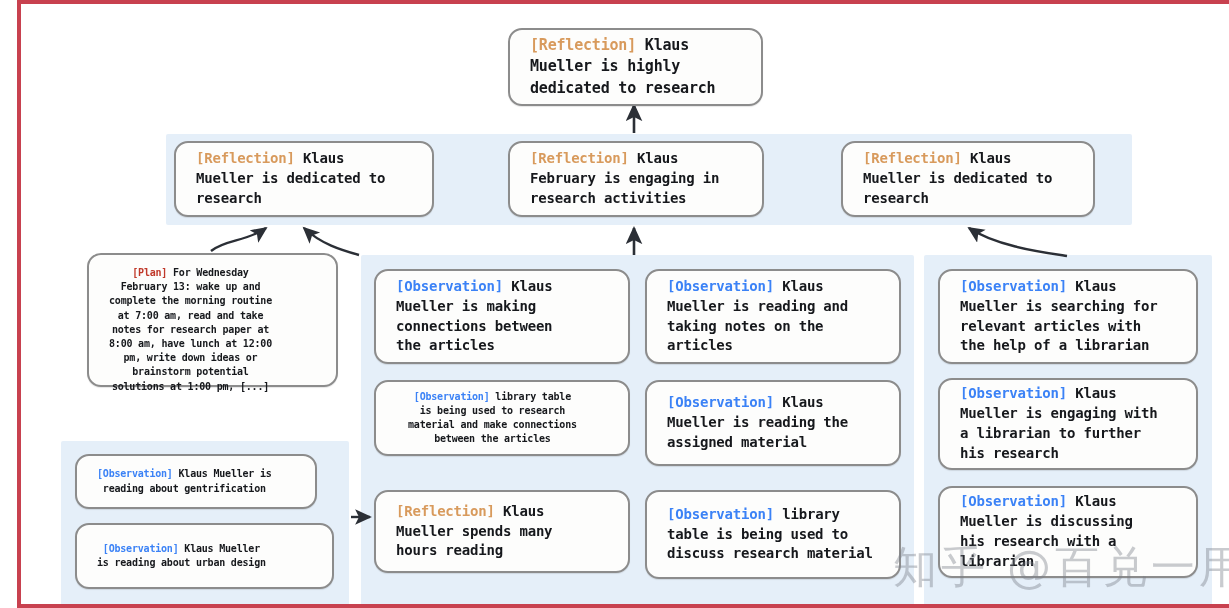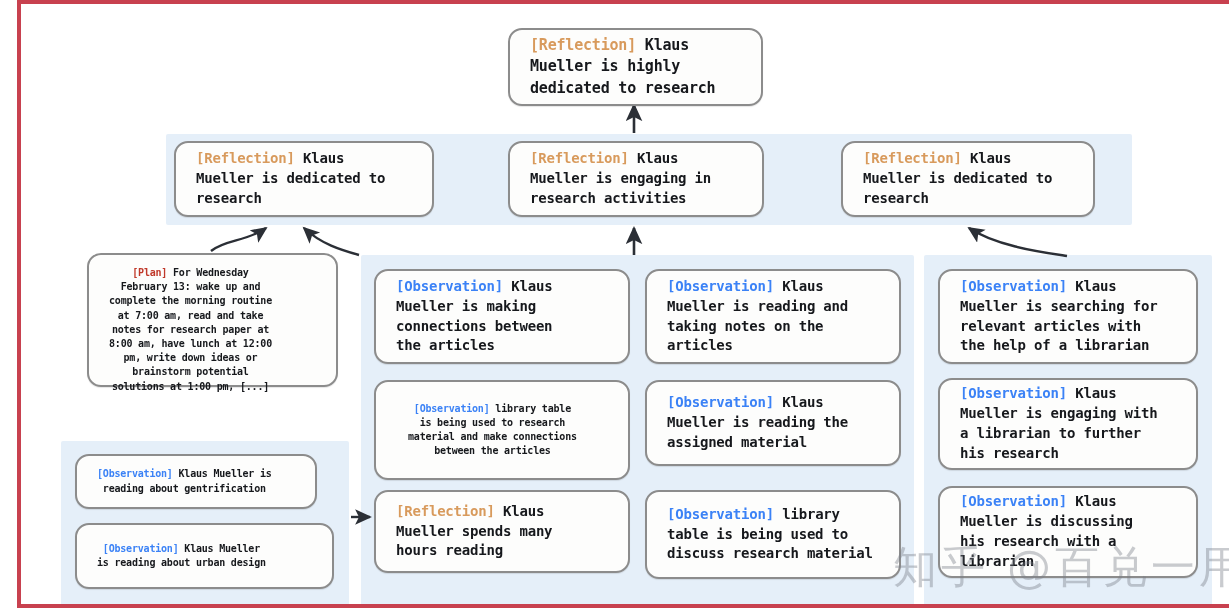--- a/index.html
+++ b/index.html
@@ -113,21 +113,21 @@
   </div>
 
   <div class="node fs14" style="left:153px; top:137px; width:260px; height:76px;">
     <div class="txt"><span class="tag-reflection">[Reflection]</span><span> Klaus
 Mueller is dedicated to
 research</span></div>
   </div>
 
   <div class="node fs14" style="left:487px; top:137px; width:256px; height:76px;">
     <div class="txt"><span class="tag-reflection">[Reflection]</span><span> Klaus
-Mueller is engaging in
+February is engaging in
 research activities</span></div>
   </div>
 
   <div class="node fs14" style="left:820px; top:137px; width:254px; height:76px;">
     <div class="txt"><span class="tag-reflection">[Reflection]</span><span> Klaus
 Mueller is dedicated to
 research</span></div>
   </div>
 
   <div class="node fs11" style="left:66px; top:249px; width:251px; height:134px; align-items:flex-start; padding-top:11px;">
@@ -152,21 +152,21 @@
 is reading about urban design</span></div>
   </div>
 
   <div class="node fs14" style="left:353px; top:265px; width:256px; height:95px;">
     <div class="txt"><span class="tag-observation">[Observation]</span><span> Klaus
 Mueller is making
 connections between
 the articles</span></div>
   </div>
 
-  <div class="node fs11" style="left:353px; top:376px; width:256px; height:100px;padding-left:32px;">
+  <div class="node fs11" style="left:353px; top:376px; width:256px; height:76px;padding-left:32px;">
     <div class="txt"><span class="tag-observation">[Observation]</span><span> library table
 is being used to research
 material and make connections
 between the articles</span></div>
   </div>
 
   <div class="node fs14" style="left:353px; top:486px; width:256px; height:83px;">
     <div class="txt"><span class="tag-reflection">[Reflection]</span><span> Klaus
 Mueller spends many
 hours reading</span></div>

